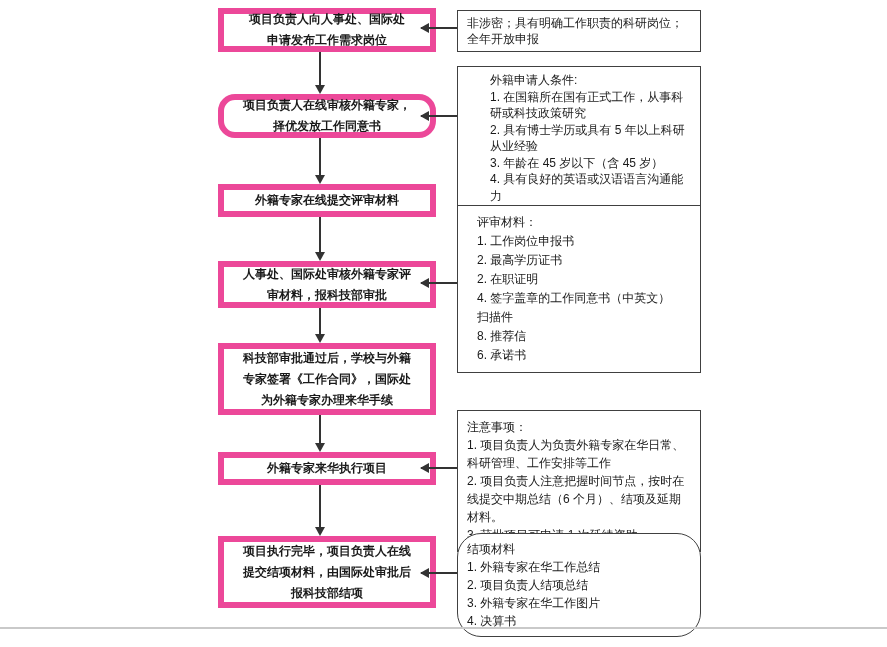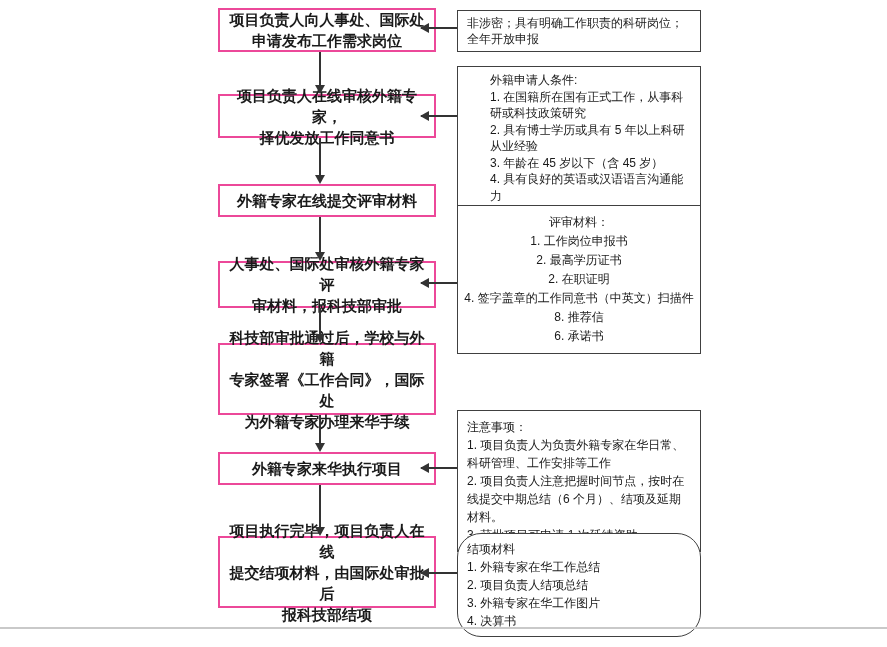--- a/index.html
+++ b/index.html
@@ -14,49 +14,49 @@
     height: 647px;
     background: #ffffff;
     overflow: hidden;
   }
   
   .flow-node {
     position: absolute;
     left: 218px;
     width: 218px;
     box-sizing: border-box;
-    border: 2px solid #ec4899;
+    border: 6px solid #ec4899;
     background: #ffffff;
     display: flex;
     align-items: center;
     justify-content: center;
     text-align: center;
     white-space: pre-line;
-    font-size: 15px;
+    font-size: 12px;
     font-weight: bold;
     color: #1a1a1a;
     line-height: 21px;
     padding: 0 4px;
   }
   
   .note {
     position: absolute;
     left: 457px;
     width: 244px;
     box-sizing: border-box;
     border: 1px solid #404040;
     background: #ffffff;
     font-size: 12px;
     color: #1a1a1a;
     padding: 6px 10px;
   }
   .note .t, .note .i { display: block; }
   .note-a { padding: 4px 9px; line-height: 16px; }
   .note-b { padding: 5px 9px; line-height: 16.5px; }
-  .note-c { padding: 7px 4px; line-height: 19px; text-align: center; }
+  .note-c { padding: 7px 19px; line-height: 19px; }
   .note-d { padding: 7px 9px; line-height: 18px; }
   .note-e { padding: 6px 9px; line-height: 18px; }
   
   .v-arrow {
     position: absolute;
     left: 319px;
     width: 2px;
     background: #333333;
   }
   .v-arrow::after {
@@ -96,21 +96,21 @@
   }
 </style>
 </head>
 <body>
 
 <div id="canvas">
 
   <div class="flow-node" style="top:8px;height:44px;">项目负责人向人事处、国际处
 申请发布工作需求岗位</div>
 
-  <div class="flow-node" style="top:94px;height:44px;">项目负责人在线审核外籍专家，
+  <div class="flow-node" style="top:94px;height:44px;border-radius:17px;">项目负责人在线审核外籍专家，
 择优发放工作同意书</div>
 
   <div class="flow-node" style="top:184px;height:33px;">外籍专家在线提交评审材料</div>
 
   <div class="flow-node" style="top:261px;height:47px;">人事处、国际处审核外籍专家评
 审材料，报科技部审批</div>
 
   <div class="flow-node" style="top:343px;height:72px;">科技部审批通过后，学校与外籍
 专家签署《工作合同》，国际处
 为外籍专家办理来华手续</div>

